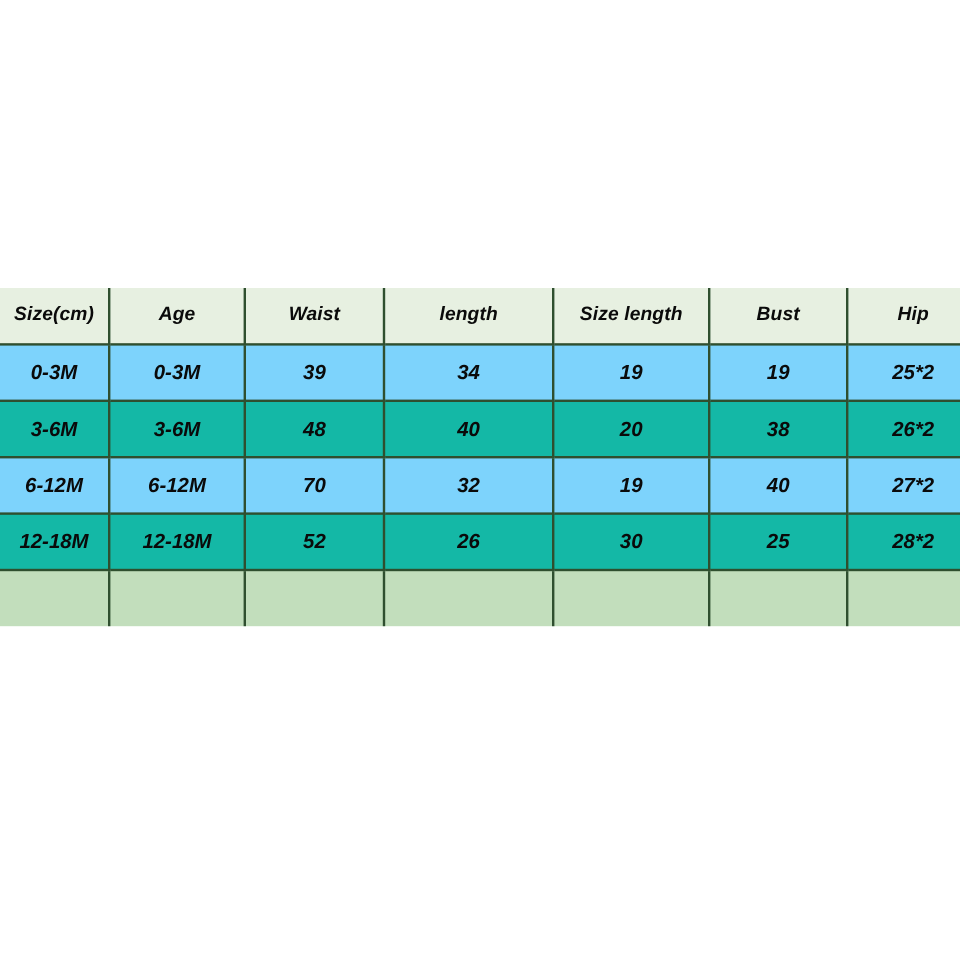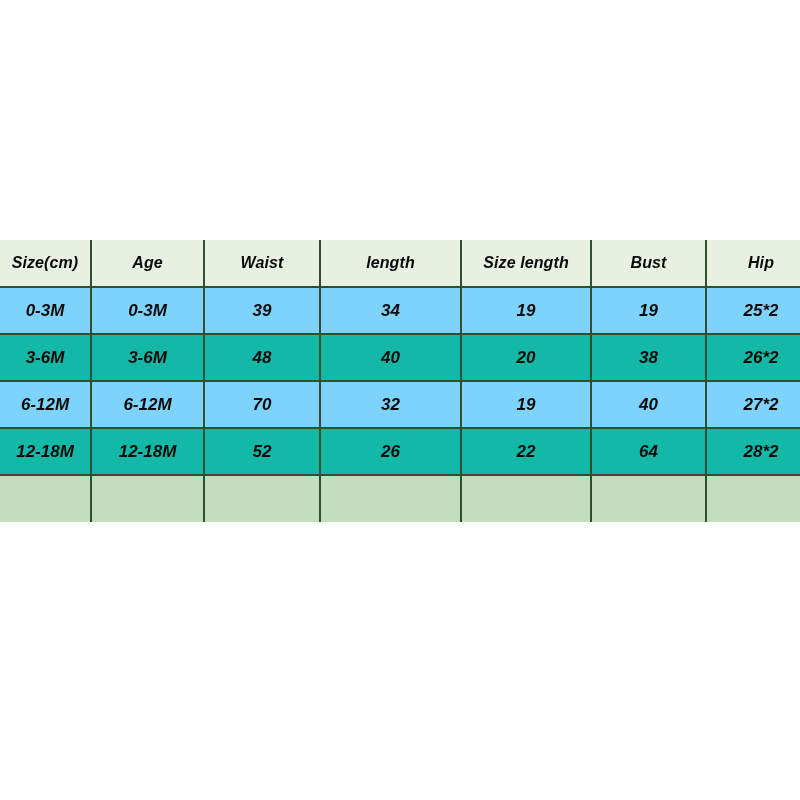--- a/index.html
+++ b/index.html
@@ -128,22 +128,22 @@
         <td>32</td>
         <td>19</td>
         <td>40</td>
         <td>27*2</td>
       </tr>
       <tr class="row-light">
         <td>12-18M</td>
         <td>12-18M</td>
         <td>52</td>
         <td>26</td>
-        <td>22</td>
-        <td>64</td>
+        <td>30</td>
+        <td>25</td>
         <td>28*2</td>
       </tr>
       <tr class="row-empty">
         <td></td>
         <td></td>
         <td></td>
         <td></td>
         <td></td>
         <td></td>
         <td></td>

